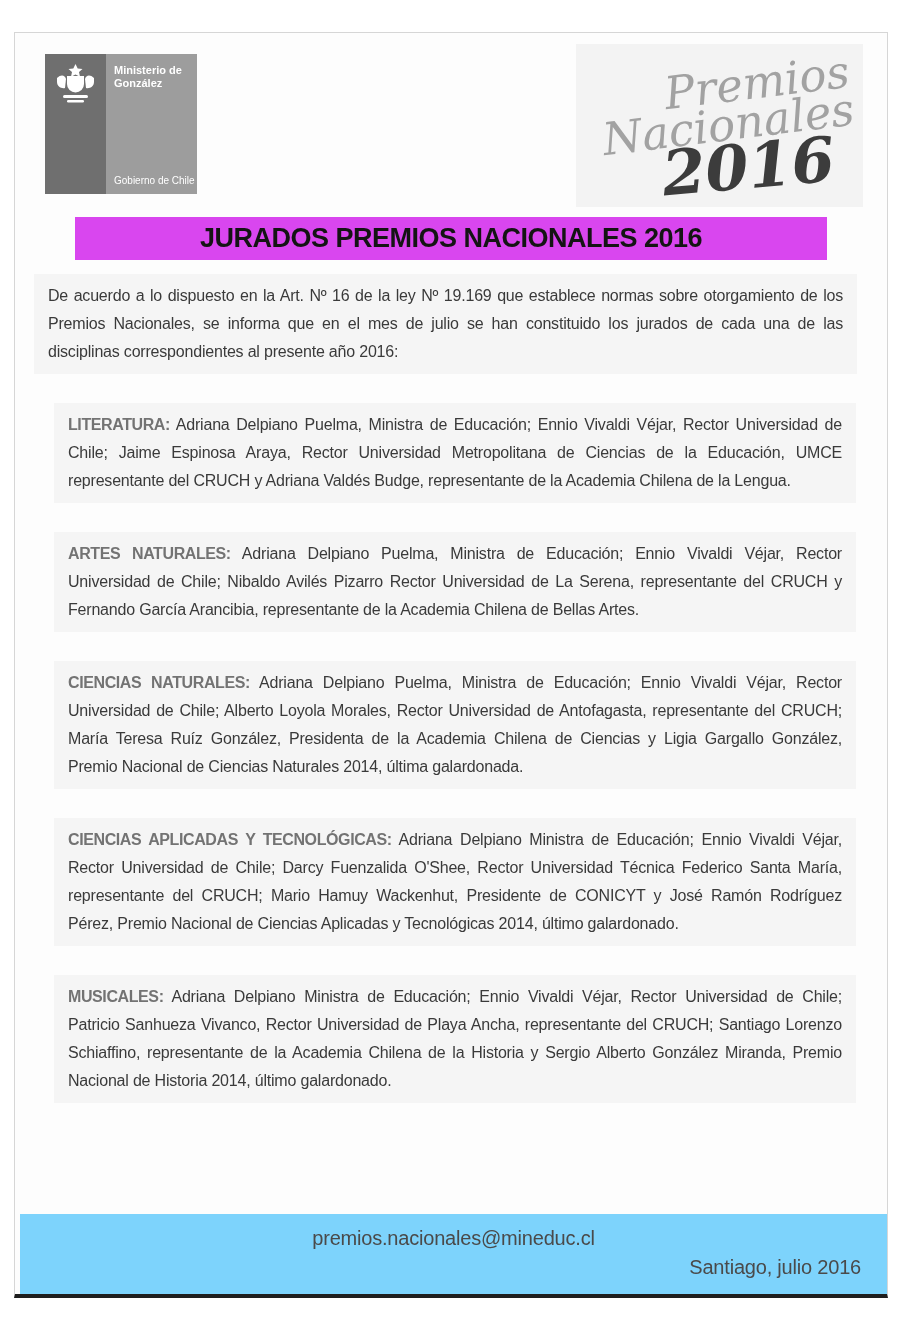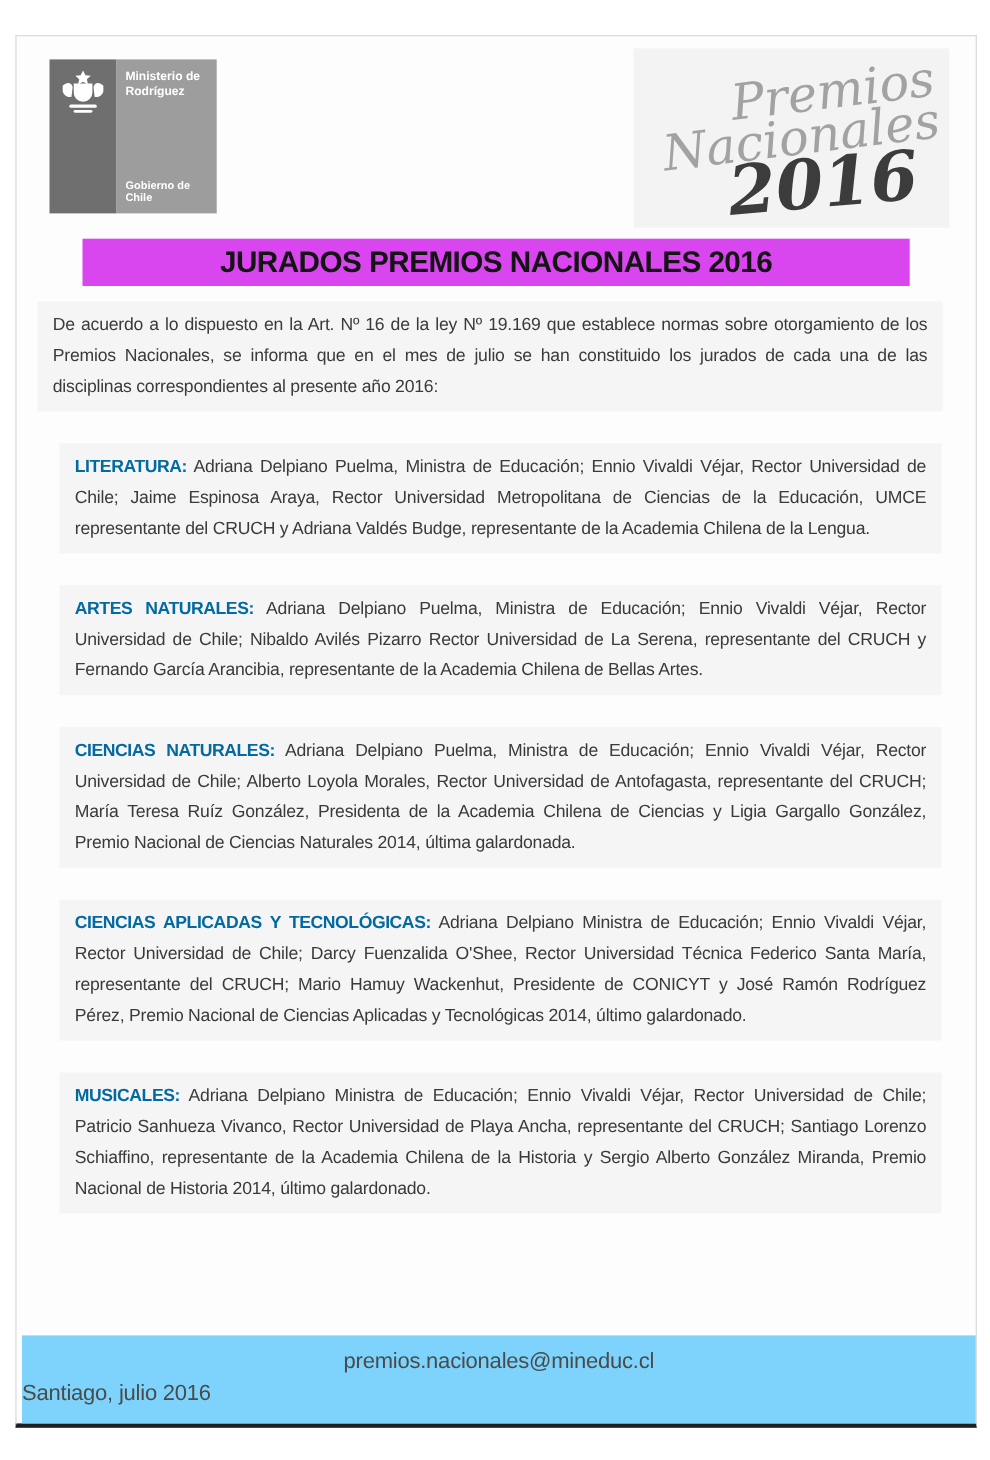--- a/index.html
+++ b/index.html
@@ -15,21 +15,21 @@
 
   
   .header { position:relative; height:176px; }
 
   .gov-logo { position:absolute; left:30px; top:21px; width:152px; height:140px; display:flex; }
   .strip-dark  { width:61px; height:100%; background:#6f6f6f; position:relative; }
   .strip-light { width:91px; height:100%; background:#9d9d9d; position:relative; }
   .coa { position:absolute; left:8px; top:8px; }
   .ministry-text { position:absolute; left:8px; top:10px; color:#ffffff; font-weight:bold;
                    font-size:11px; line-height:13px; letter-spacing:0; }
-  .gov-text { position:absolute; left:8px; bottom:8px; color:#ffffff; font-weight:bold; font-size:10px; }
+  .gov-text { position:absolute; left:8px; bottom:8px; color:#ffffff; font-weight:normal; font-size:10px; }
 
   .campaign { position:absolute; left:186px; top:60px; color:#4d4d4d; font-weight:bold;
               font-size:18px; line-height:25px; letter-spacing:0.5px; }
 
   .premios-logo { position:absolute; left:561px; top:11px; width:287px; height:163px; background:#f3f3f3; }
   .script-word, .script-year { font-family:"DejaVu Serif", serif; font-style:italic; white-space:nowrap; }
   .script-w1 { position:absolute; top:12px;  left:88px; font-size:45px; color:#a2a2a2; transform:rotate(-7deg); }
   .script-w2 { position:absolute; top:54px;  left:26px; font-size:45px; color:#a2a2a2; transform:rotate(-7deg); }
   .script-year { position:absolute; top:86px; left:86px; font-size:62px; font-weight:bold; color:#3c3c3c; transform:rotate(-5deg); }
 
@@ -38,26 +38,26 @@
   .title-band h1 { font-size:27px; font-weight:bold; color:#141414; letter-spacing:-0.5px; }
 
   
   .intro, .section p {
     font-size:16px; line-height:28px; letter-spacing:-0.2px;
     color:#3a3a3a; text-align:justify; background:#f5f5f5;
   }
   .intro { margin:0 30px 0 19px; padding:8px 14px; }
   .section { margin-top:29px; }
   .section p { margin:0 31px 0 39px; padding:8px 14px; }
-  .section strong { color:#0369a1; letter-spacing:-0.4px; }
+  .section strong { color:#737373; letter-spacing:-0.4px; }
 
   
   .footer { position:absolute; left:5px; right:0; bottom:0; height:80px; background:#7dd3fc; color:#4a4a4a; }
   .footer .email { text-align:center; padding-top:13px; font-size:20px; letter-spacing:-0.2px; }
-  .footer .date  { padding:6px 26px 0 0; font-size:20px; letter-spacing:-0.2px; }
+  .footer .date  { text-align:right; padding:6px 26px 0 0; font-size:20px; letter-spacing:-0.2px; }
 </style>
 </head>
 <body>
 
 <div class="canvas">
   <div class="doc">
 
     <div class="header">
 
       <div class="gov-logo">
@@ -69,21 +69,21 @@
               <path d="M4 16 c4-4 8-3 9 1 l-1 9 c-4 1-8-2-8-6 z"></path>
               <path d="M41 16 c-4-4 -8-3 -9 1 l1 9 c4 1 8-2 8-6 z"></path>
               <rect x="10" y="33" width="25" height="3" rx="1.5"></rect>
               <rect x="14" y="38" width="17" height="2.4" rx="1.2"></rect>
             </g>
           </svg>
         </div>
         <div class="strip-light">
           <div class="ministry-text">
             <div>Ministerio de</div>
-            <div>Rodríguez</div>
+            <div>González</div>
           </div>
           <div class="gov-text">Gobierno de Chile</div>
         </div>
       </div>
 
 
       <div class="premios-logo">
         <div class="script-word script-w1">Premios</div>
         <div class="script-word script-w2">Nacionales</div>
         <div class="script-year">2016</div>

